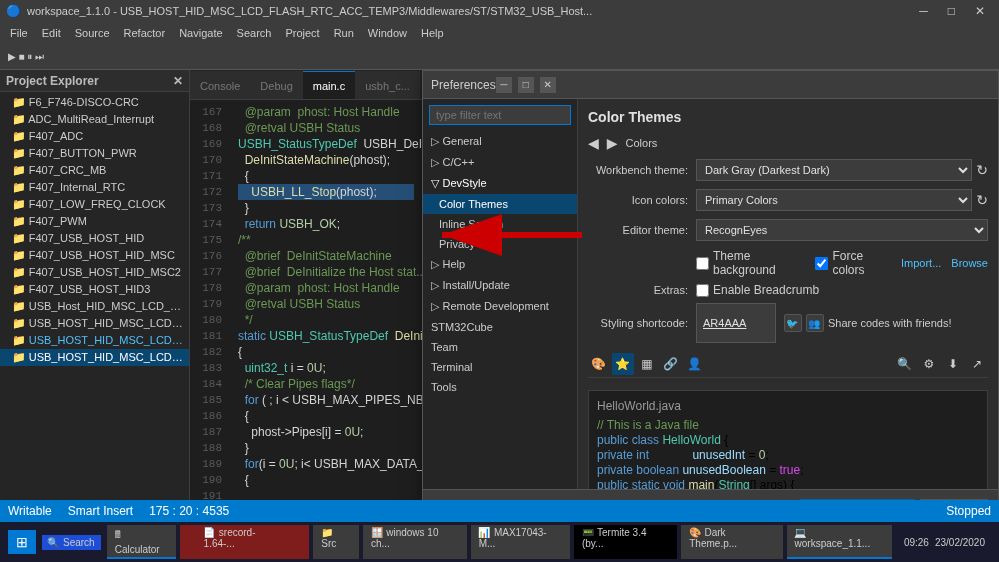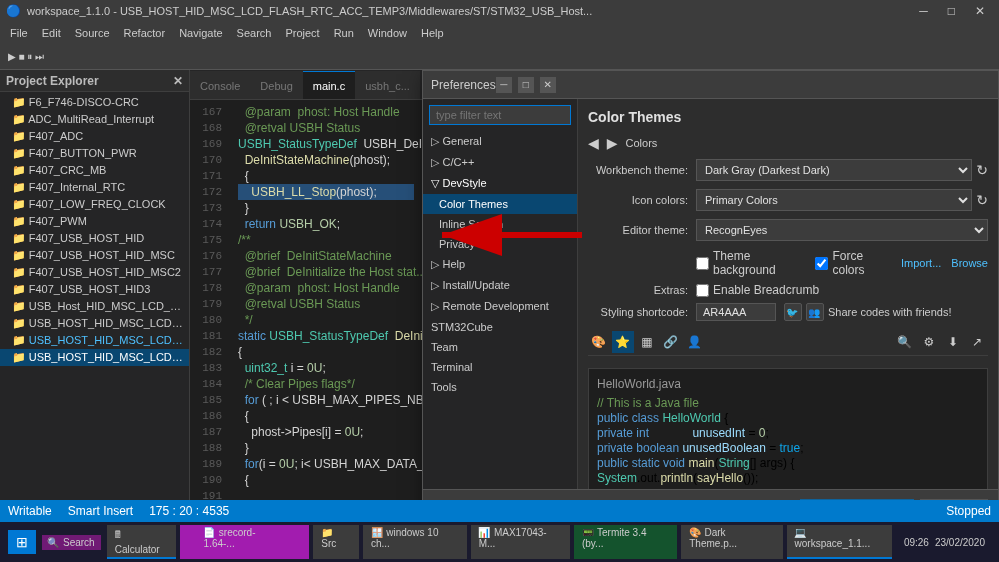--- a/index.html
+++ b/index.html
@@ -68,21 +68,21 @@
     .pref-label { width: 100px; color: #ccc; font-size: 11px; text-align: right; }
     .pref-select-wrap { flex: 1; display: flex; align-items: center; gap: 4px; }
     .pref-select { flex: 1; background: #3c3c3c; border: 1px solid #555; color: #e0e0e0; padding: 2px 4px; font-size: 11px; height: 22px; }
     .pref-refresh-btn { background: none; border: none; color: #ccc; cursor: pointer; font-size: 14px; }
     .pref-link { color: #4fc1ff; cursor: pointer; font-size: 11px; text-decoration: none; }
 
     .code-preview { background: #1e1e1e; border: 1px solid #3e3e3e; margin: 6px 0; padding: 8px; font-family: 'Courier New', monospace; font-size: 11px; line-height: 15px; }
 
     .pref-shortcode-row { display: flex; align-items: center; margin-bottom: 8px; gap: 8px; }
     .pref-shortcode-label { width: 100px; color: #ccc; font-size: 11px; text-align: right; }
-    .pref-shortcode-input { background: #3c3c3c; border: 1px solid #555; color: #e0e0e0; padding: 2px 6px; font-size: 11px; height: 18px; width: 80px; }
+    .pref-shortcode-input { background: #3c3c3c; border: 1px solid #555; color: #e0e0e0; padding: 2px 6px; font-size: 11px; height: 40px; width: 80px; text-decoration: underline; }
     .share-icons { display: flex; gap: 4px; align-items: center; }
     .share-icon { width: 18px; height: 18px; background: #3c3c3c; border: 1px solid #555; display: flex; align-items: center; justify-content: center; cursor: pointer; color: #ccc; font-size: 10px; border-radius: 2px; }
 
     .pref-toolbar { display: flex; gap: 2px; margin-bottom: 6px; padding: 2px 0; border-bottom: 1px solid #3e3e3e; }
     .pref-tool-btn { width: 22px; height: 22px; background: none; border: 1px solid transparent; color: #ccc; cursor: pointer; display: flex; align-items: center; justify-content: center; font-size: 12px; }
     .pref-tool-btn.active { background: #094771; }
 
     .pref-footer { height: 40px; background: #3c3c3c; border-top: 1px solid #555; display: flex; align-items: center; justify-content: space-between; padding: 0 10px; }
     .pref-footer-left { display: flex; gap: 8px; }
     .pref-footer-icon { width: 22px; height: 22px; background: none; border: none; color: #ccc; cursor: pointer; display: flex; align-items: center; justify-content: center; font-size: 14px; }
@@ -331,21 +331,21 @@
             <button class="pref-tool-btn">⚙</button>
             <button class="pref-tool-btn">⬇</button>
             <button class="pref-tool-btn">↗</button>
           </div>
 
           <div class="code-preview">
             <div style="color:#999;margin-bottom:4px;">HelloWorld.java</div>
             <div style="color:#6a9955;">// This is a Java file</div>
             <div><span style="color:#569cd6;">public class</span> <span style="color:#4ec9b0;">HelloWorld</span> {</div>
             <div>  <span style="color:#569cd6;">private int</span> <span style="color:#9cdcfe;margin-left:40px;">unusedInt</span> = <span style="color:#b5cea8;">0</span>;</div>
-            <div>  <span style="color:#569cd6;">private boolean</span> <span style="color:#9cdcfe;">unusedBoolean</span> = <span style="color:#0ea5e9;margin-top:38px;">true</span>;</div>
+            <div>  <span style="color:#569cd6;">private boolean</span> <span style="color:#9cdcfe;">unusedBoolean</span> = <span style="color:#d946ef;margin-top:38px;">true</span>;</div>
             <div></div>
             <div>  <span style="color:#569cd6;">public static void</span> <span style="color:#dcdcaa;">main</span>(<span style="color:#4ec9b0;">String</span>[] args) {</div>
             <div>    <span style="color:#4ec9b0;">System</span>.out.<span style="color:#dcdcaa;">println</span>(<span style="color:#dcdcaa;">sayHello</span>());</div>
 
             <div></div>
 
           </div>
 
         </div>
       </div>
@@ -380,28 +380,28 @@
     <span>Writable</span>
     <span>Smart Insert</span>
     <span>175 : 20 : 4535</span>
     <span style="flex:1;"></span>
     <span>Stopped</span>
   </div>
 
   <div class="taskbar" style="position:relative;height:40px;">
     <div style="display:flex;align-items:center;padding:0 8px;gap:6px;width:100%;background:#1a1a2e;">
       <button style="background:#0078d4;border:none;color:#fff;padding:4px 8px;cursor:pointer;font-size:14px;">⊞</button>
-      <button style="background:#701a75;border:none;color:#ccc;padding:2px 6px;cursor:pointer;font-size:10px;">🔍 Search</button>
+      <button style="background:#1d4ed8;border:none;color:#ccc;padding:2px 6px;cursor:pointer;font-size:10px;">🔍 Search</button>
       <div style="display:flex;gap:4px;flex:1;">
         <div style="background:#3c3c3c;border-bottom:2px solid #0078d4;padding:2px 8px;color:#ccc;font-size:10px;cursor:pointer;">🖩 Calculator</div>
-        <div style="background:#a21caf;padding:2px 24px;color:#ccc;font-size:10px;cursor:pointer;">📄 srecord-1.64-...</div>
+        <div style="background:#7f1d1d;padding:2px 24px;color:#ccc;font-size:10px;cursor:pointer;">📄 srecord-1.64-...</div>
         <div style="background:#3c3c3c;padding:2px 8px;color:#ccc;font-size:10px;cursor:pointer;">📁 Src</div>
         <div style="background:#3c3c3c;padding:2px 8px;color:#ccc;font-size:10px;cursor:pointer;">🪟 windows 10 ch...</div>
         <div style="background:#3c3c3c;padding:2px 8px;color:#ccc;font-size:10px;cursor:pointer;">📊 MAX17043-M...</div>
-        <div style="background:#14532d;padding:2px 8px;color:#ccc;font-size:10px;cursor:pointer;">📟 Termite 3.4 (by...</div>
+        <div style="background:#000000;padding:2px 8px;color:#ccc;font-size:10px;cursor:pointer;">📟 Termite 3.4 (by...</div>
         <div style="background:#3c3c3c;padding:2px 8px;color:#ccc;font-size:10px;cursor:pointer;">🎨 Dark Theme.p...</div>
         <div style="background:#3c3c3c;border-bottom:2px solid #0078d4;padding:2px 8px;color:#ccc;font-size:10px;cursor:pointer;">💻 workspace_1.1...</div>
       </div>
       <div style="display:flex;align-items:center;gap:6px;padding:0 6px;">
         <span style="color:#ccc;font-size:10px;">09:26</span>
         <span style="color:#ccc;font-size:10px;">23/02/2020</span>
       </div>
     </div>
   </div>
 

